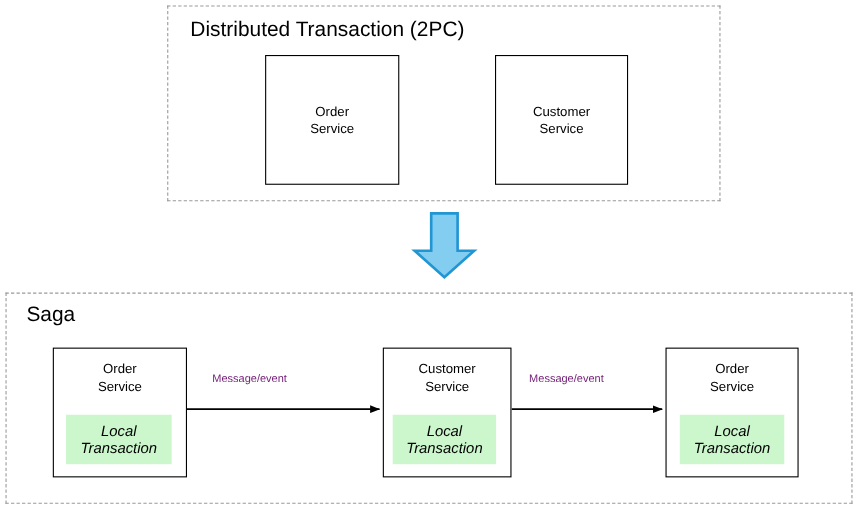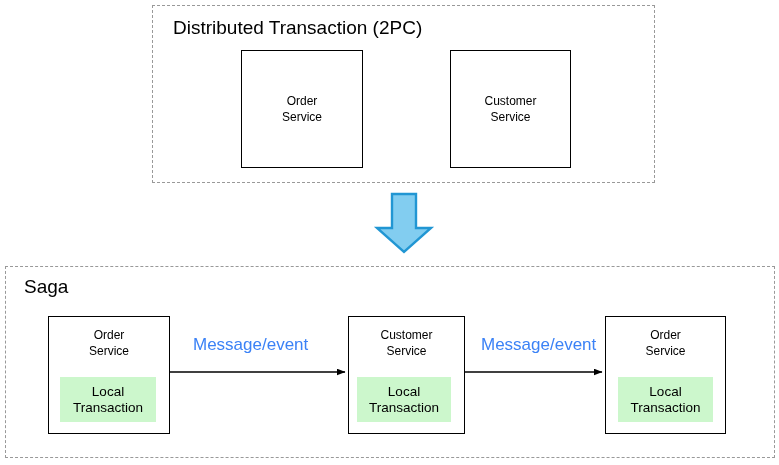--- a/index.html
+++ b/index.html
@@ -127,20 +127,21 @@
     border: none;
     text-align: center;
     font-size: 13.5px;
     line-height: 16px;
     color: #000000;
     white-space: pre-line;
     display: flex;
     align-items: center;
     justify-content: center;
     box-sizing: border-box;
+    font-style: italic;
   }
   #txn-order1 {
     left: 60px;
     top: 377px;
     width: 96px;
     height: 45px;
   }
   #txn-customer {
     left: 357px;
     top: 377px;
@@ -159,23 +160,23 @@
     position: absolute;
     left: 0;
     top: 0;
     width: 779px;
     height: 465px;
     pointer-events: none;
   }
 
   .edge-label {
     position: absolute;
-    font-size: 17px;
+    font-size: 10px;
     line-height: 16px;
-    color: #3b82f6;
+    color: #701a75;
     white-space: nowrap;
   }
   #edge-label-1 {
     left: 193px;
     top: 337px;
   }
   #edge-label-2 {
     left: 481px;
     top: 337px;
   }

